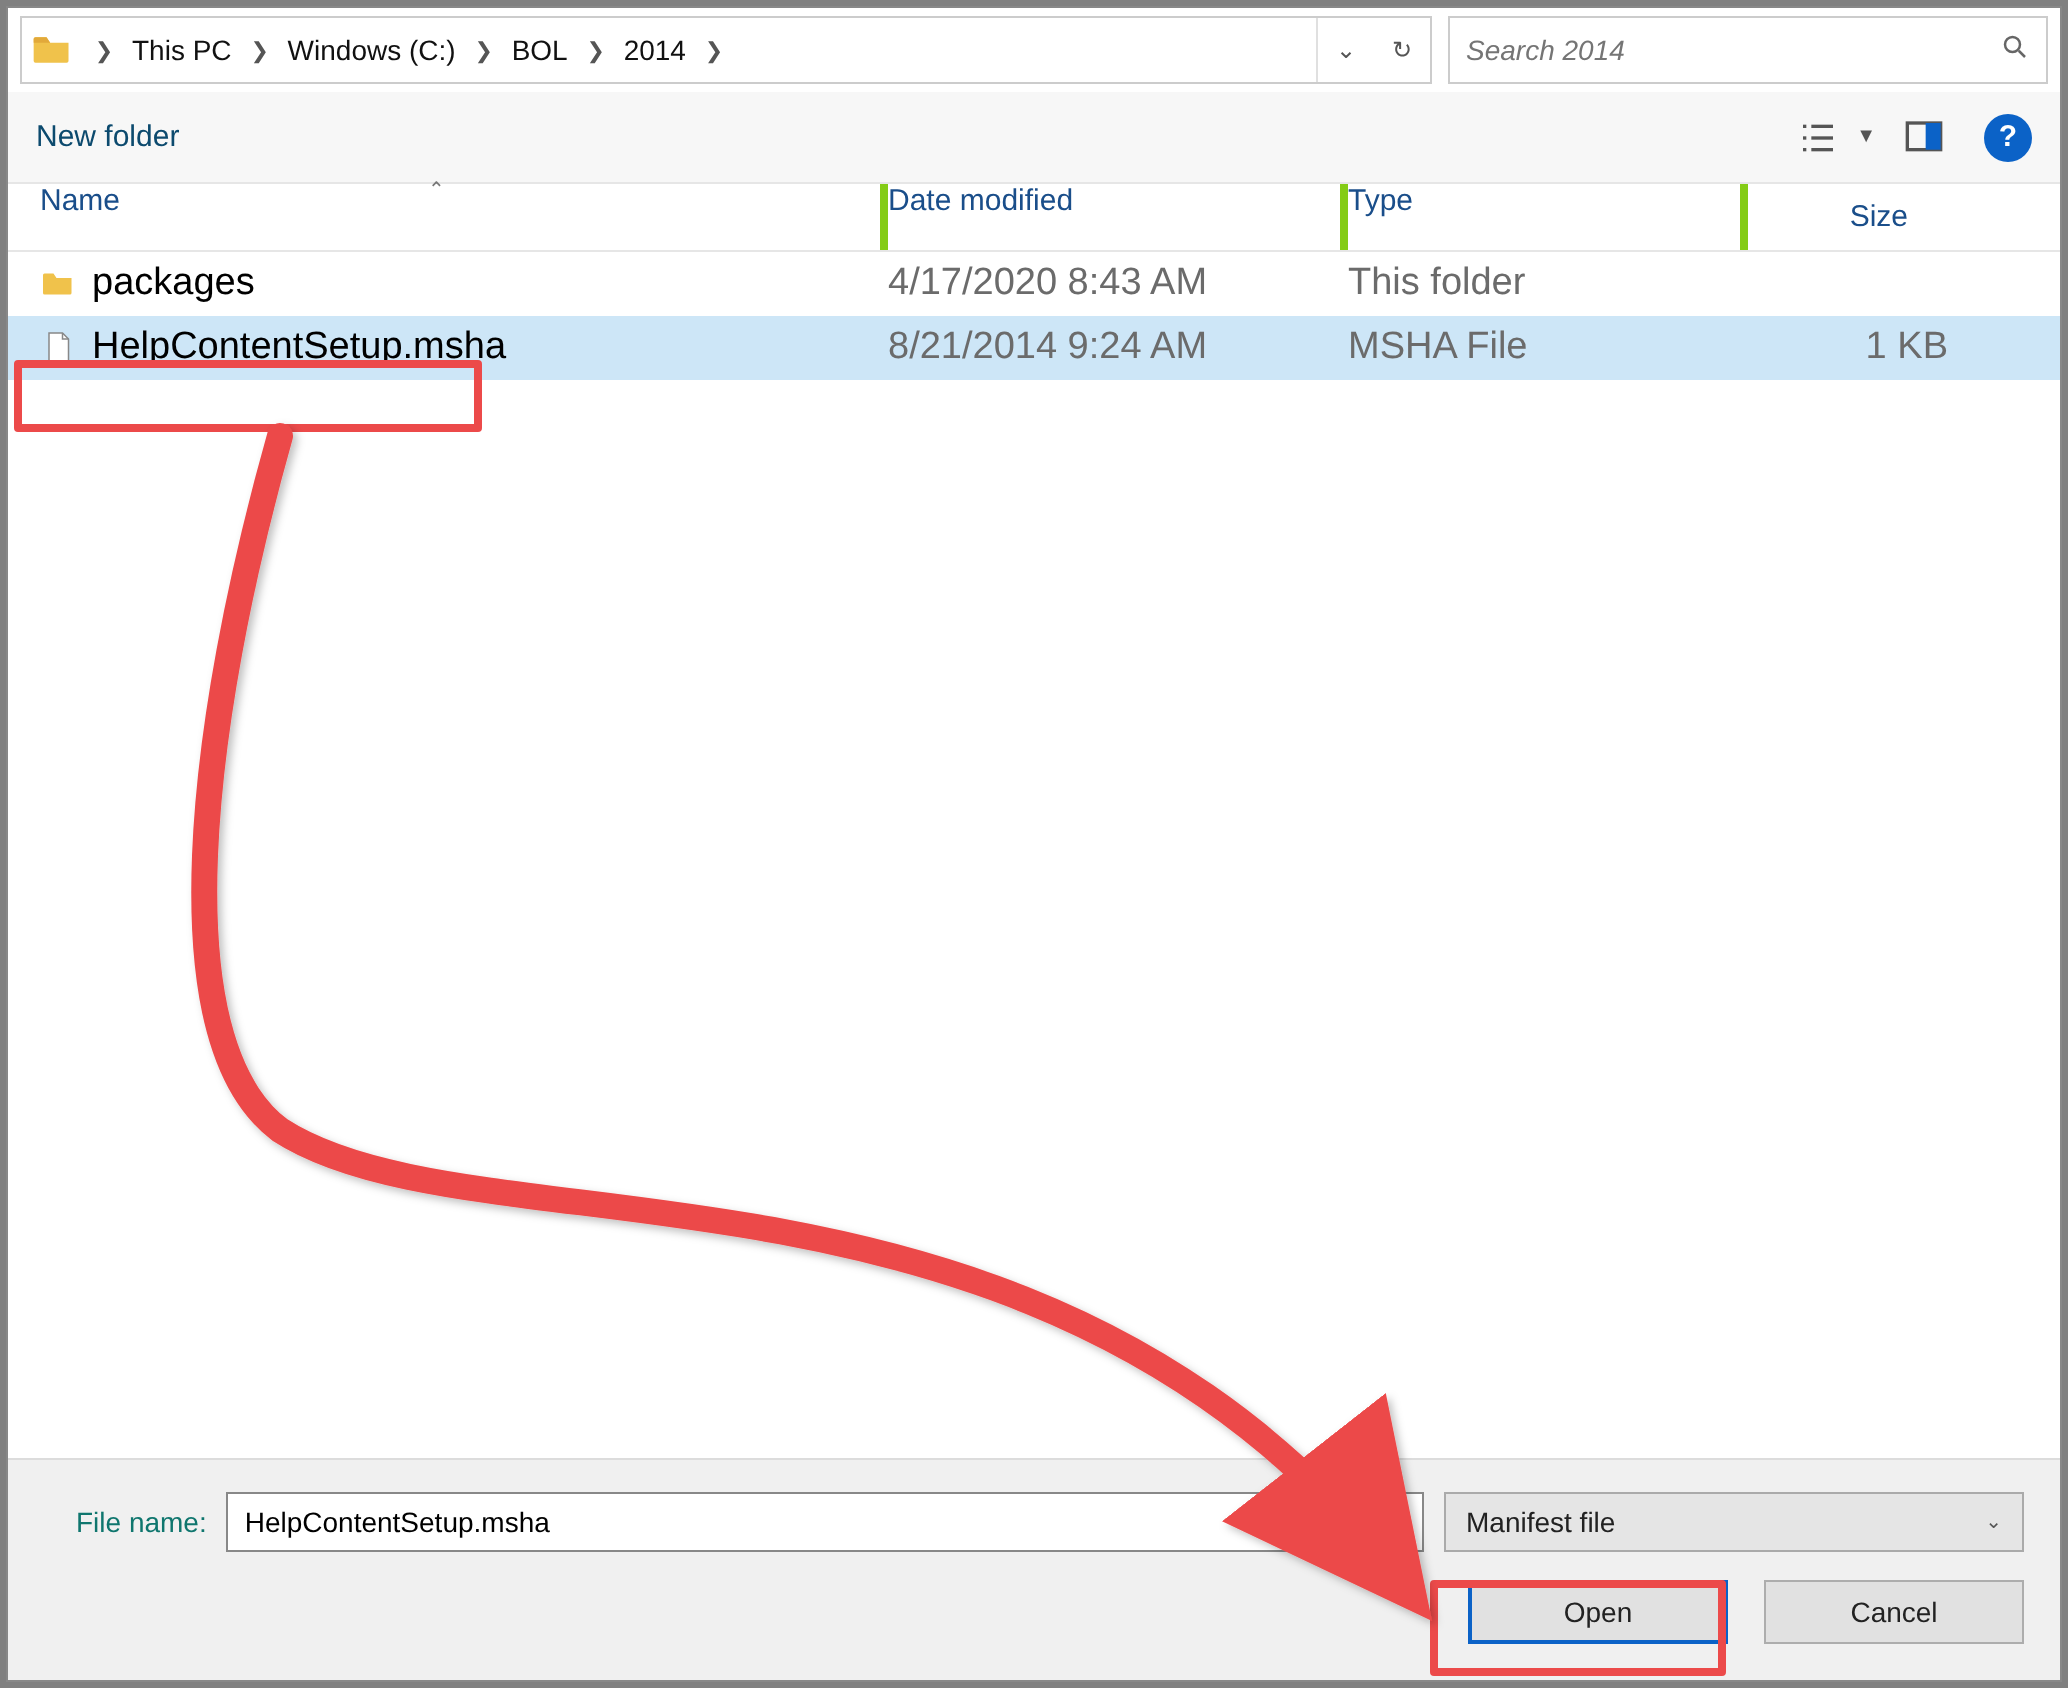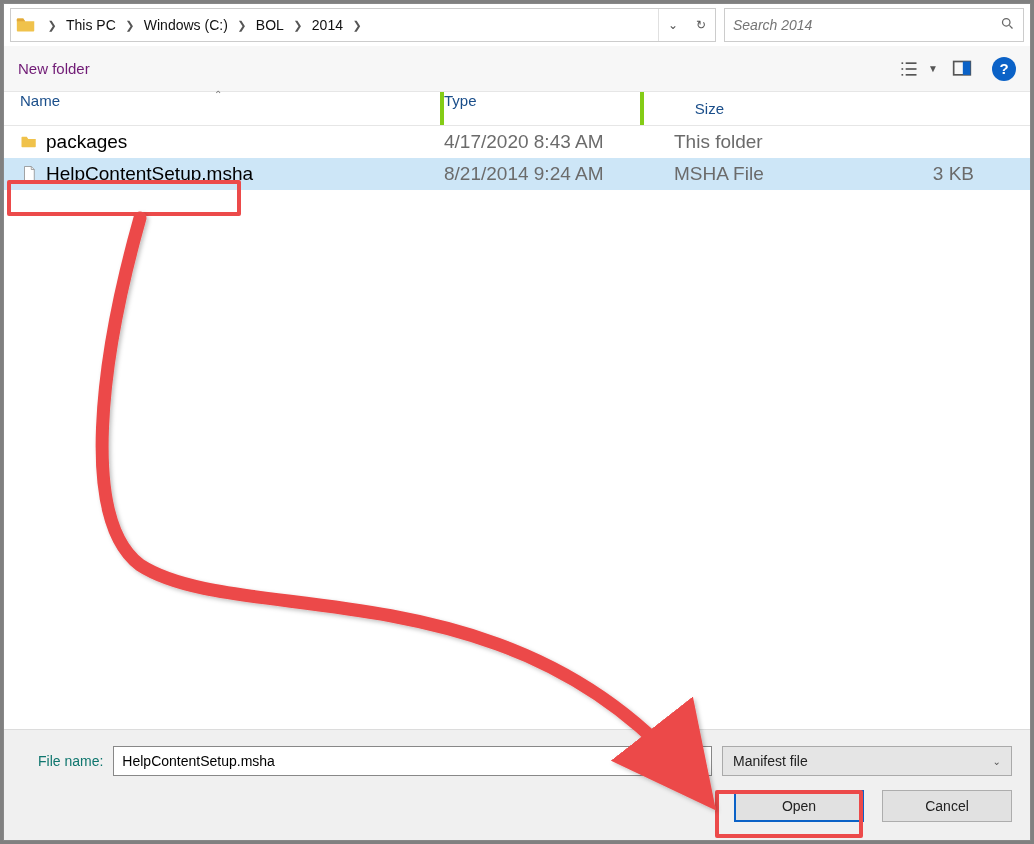--- a/index.html
+++ b/index.html
@@ -101,21 +101,21 @@
   
   .toolbar-row {
     display: flex;
     align-items: center;
     height: 46px;
     padding: 0 14px;
     background: #f7f7f7;
     border-bottom: 1px solid #e6e6e6;
   }
   .new-folder {
-    color: #701a75;
+    color: #0c4a6e;
     font-size: 15px;
     cursor: default;
   }
   .toolbar-spacer { flex: 1; }
   .view-btn {
     display: flex; align-items: center; gap: 6px;
     padding: 4px 6px;
     cursor: default;
   }
   .help-btn {
@@ -330,20 +330,21 @@
       </svg>
     </span>
     <span class="help-btn">?</span>
   </div>
 
   <div class="list-header">
     <div class="col-name col-sep">
       <span>Name</span>
       <span class="sort-caret">⌃</span>
     </div>
+    <div class="col-date col-sep">Date modified</div>
     <div class="col-type col-sep">Type</div>
     <div class="col-size">Size</div>
   </div>
 
   <div class="file-list" id="file-list">
       <div class="file-row">
         <span class="row-icon">
           <svg viewBox="0 0 24 24" width="18" height="18">
             <path fill="#f0c24b" d="M3 5h6l2 3h10v10a1 1 0 0 1-1 1H3a1 1 0 0 1-1-1V6a1 1 0 0 1 1-1z"></path>
           </svg>
@@ -356,21 +357,21 @@
       <div class="file-row selected">
         <span class="row-icon">
           <svg viewBox="0 0 24 24" width="18" height="18">
             <path fill="#fff" stroke="#888" d="M6 2h9l4 4v16H6z"></path>
             <path fill="none" stroke="#888" d="M15 2v4h4"></path>
           </svg>
         </span>
         <span class="row-name">HelpContentSetup.msha</span>
         <span class="row-date">8/21/2014 9:24 AM</span>
         <span class="row-type">MSHA File</span>
-        <span class="row-size">3 KB</span>
+        <span class="row-size">1 KB</span>
       </div>
     </div>
 
   <div class="bottom">
     <div class="fn-row">
       <span class="fn-label">File name:</span>
       <div class="fn-input-wrap">
         <input type="text" value="HelpContentSetup.msha" style="">
         <span class="combo-btn">⌄</span>
       </div>

